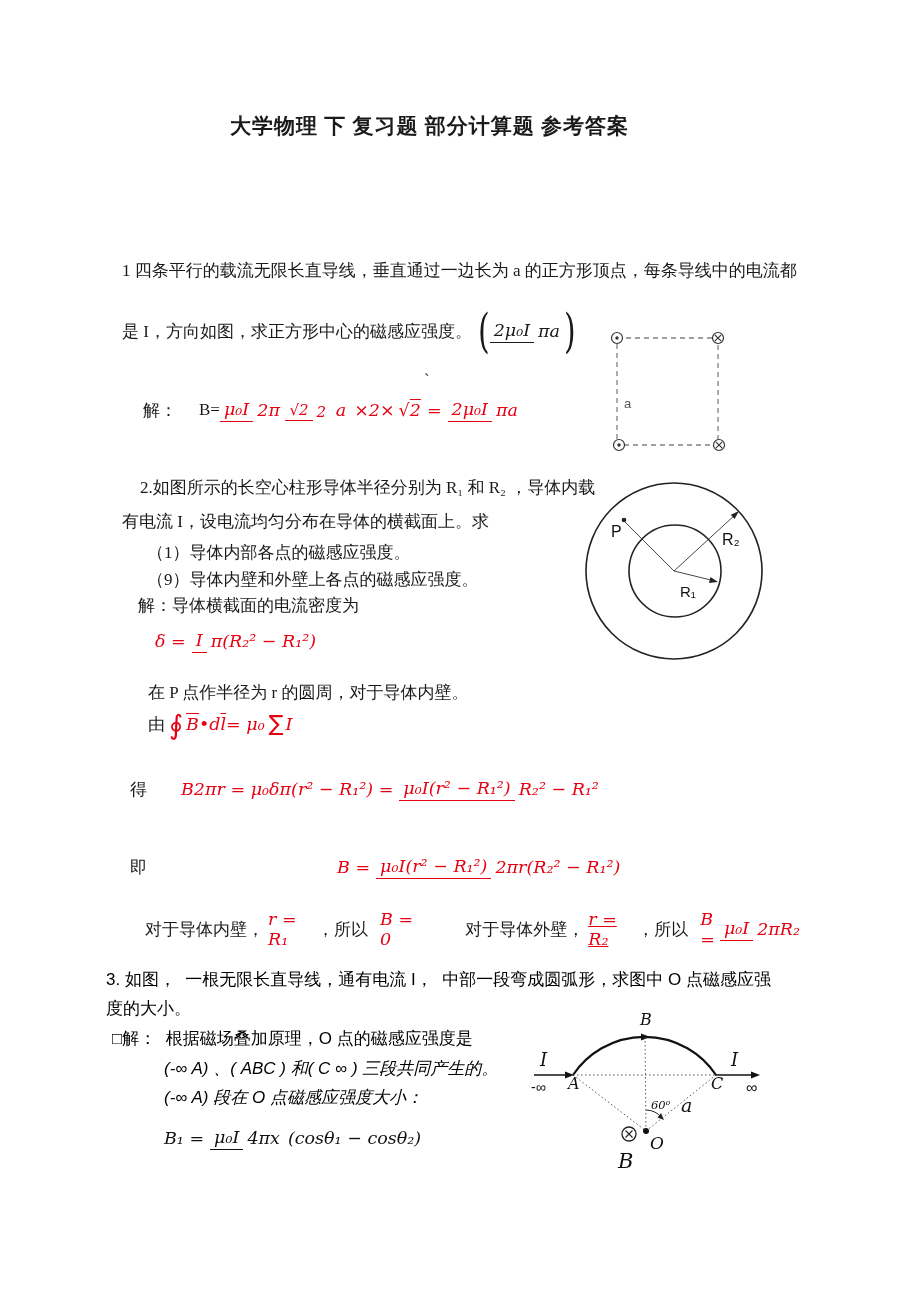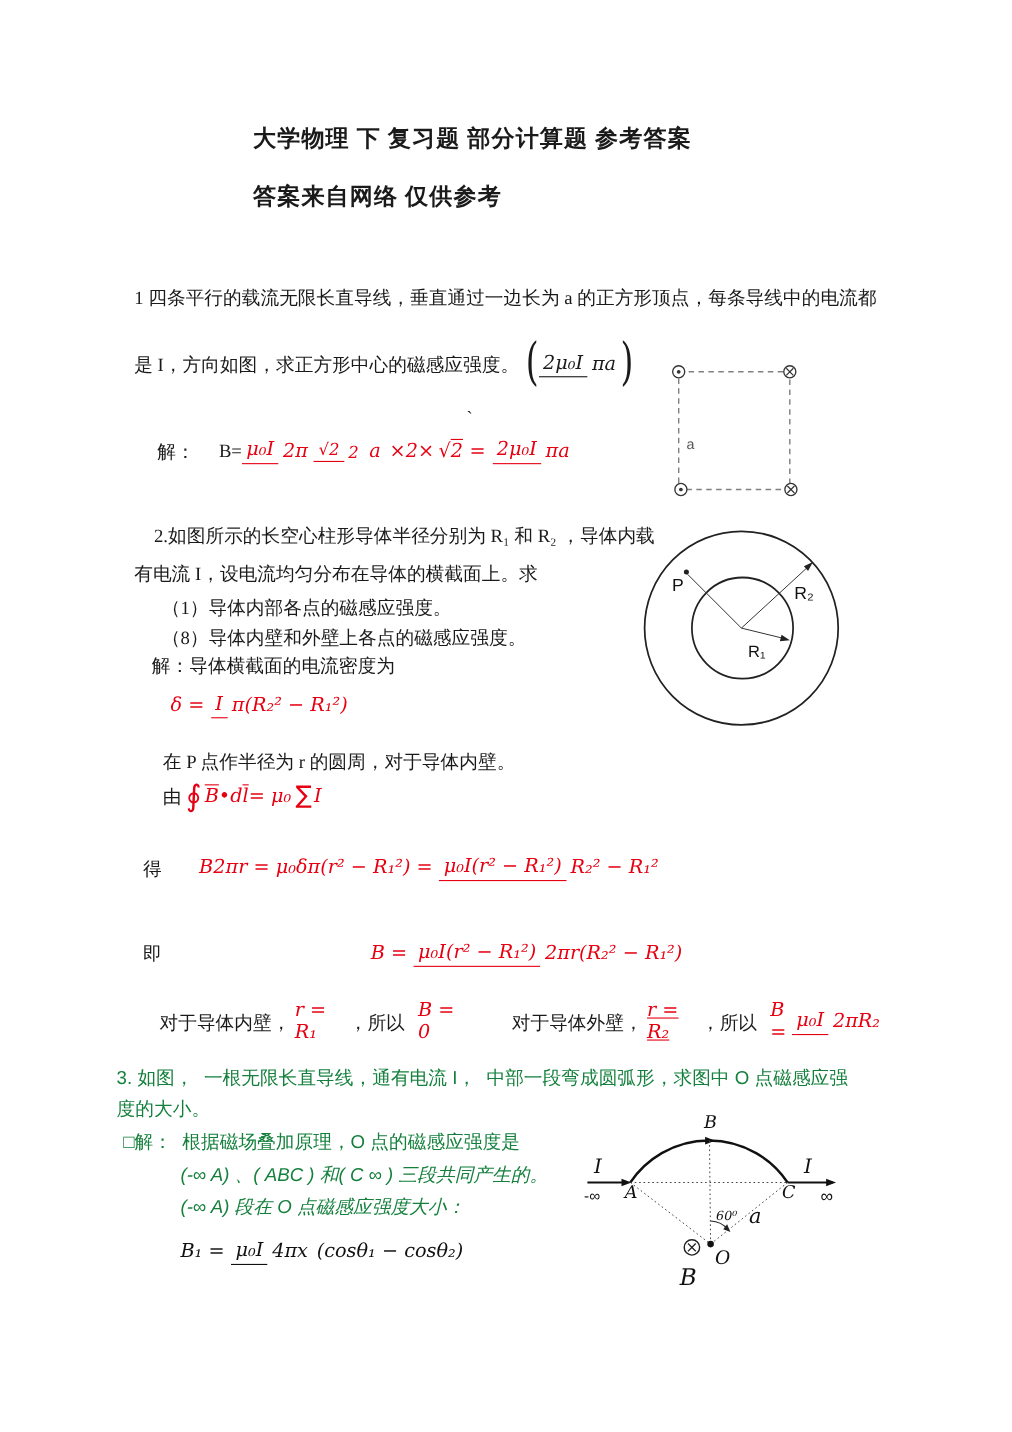--- a/index.html
+++ b/index.html
@@ -1,21 +1,21 @@
 <!DOCTYPE html>
 <html><head>
 <meta charset="utf-8">
 <style>
   * { margin:0; padding:0; box-sizing:border-box; }
   html,body { background:#fff; }
   #page { position:relative; width:804px; height:1302px; background:#ffffff; overflow:hidden;
           font-family:"Liberation Serif", serif; color:#1a1a1a; }
   .abs { position:absolute; }
   .cn  { font-family:"Liberation Serif", serif; font-size:17px; color:#1a1a1a; white-space:pre; }
-  .cn3 { font-family:"Liberation Sans","DejaVu Sans",sans-serif; font-size:17px; color:#15803d; white-space:pre; }
+  .cn3 { font-family:"Liberation Sans","DejaVu Sans",sans-serif; font-size:17px; color:#000000; white-space:pre; }
   .title { font-size:21px; font-weight:bold; letter-spacing:1px; }
   .math { font-family:"DejaVu Serif","DejaVu Sans",serif; font-style:italic; }
   .red { color:#e60012; }
   .row { display:flex; align-items:center; }
   .frac { display:inline-flex; flex-direction:row; align-items:center; vertical-align:middle; line-height:1.2; }
   .frac > .num { display:block; text-align:center; border-bottom:1.4px solid currentColor; padding:0 4px 1px 4px; }
   .frac > .den { display:block; text-align:center; padding:1px 4px 0 4px; }
   .inlineden { display:inline-flex; align-items:center; gap:2px; }
   .smallfrac { font-size:15px; }
   .bigparen { font-family:"DejaVu Serif",serif; font-size:30px; font-weight:300; transform:scaleY(1.55); display:inline-block; line-height:1; color:#1a1a1a; }
@@ -25,21 +25,20 @@
   .fsz { font-size:17.5px; }
   svg text { font-family:"DejaVu Serif",serif; }
   .svglabel { font-family:"Liberation Sans","DejaVu Sans",sans-serif; }
 </style>
 </head>
 <body>
 
 <div id="page">
 
   <div class="abs title" style="left:230px; top:112px;">大学物理 下 复习题 部分计算题 参考答案</div>
-  <div class="abs title" style="left:230px; top:164px;">答案来自网络 仅供参考</div>
 
   <div class="abs cn" style="left:122px; top:259px;">1 四条平行的载流无限长直导线，垂直通过一边长为 a 的正方形顶点，每条导线中的电流都</div>
 
   <div class="abs row" style="left:122px; top:302px; height:58px;">
     <span class="cn">是 I，方向如图，求正方形中心的磁感应强度。</span>
     <span class="row" style="margin-left:6px;">
       <span class="bigparen">(</span>
       <span class="frac math fsz">
         <span class="num">2μ₀I</span>
         <span class="den">πa</span>
@@ -90,21 +89,21 @@
         <line x1="112.8" y1="16.2" x2="119.2" y2="9.8"></line>
       <line x1="113.8" y1="116.8" x2="120.2" y2="123.2"></line>
         <line x1="113.8" y1="123.2" x2="120.2" y2="116.8"></line>
     </g>
     <text x="22" y="83" font-size="13" fill="#555" class="svglabel">a</text>
   </svg>
 
   <div class="abs cn" style="left:140px; top:476px;">2.如图所示的长空心柱形导体半径分别为 R₁ 和 R₂ ，导体内载</div>
   <div class="abs cn" style="left:122px; top:510px;">有电流 I，设电流均匀分布在导体的横截面上。求</div>
   <div class="abs cn" style="left:147px; top:541px;">（1）导体内部各点的磁感应强度。</div>
-  <div class="abs cn" style="left:147px; top:568px;">（8）导体内壁和外壁上各点的磁感应强度。</div>
+  <div class="abs cn" style="left:147px; top:568px;">（9）导体内壁和外壁上各点的磁感应强度。</div>
   <div class="abs cn" style="left:138px; top:594px;">解：导体横截面的电流密度为</div>
 
   <svg class="abs" style="left:578px; top:468px;" width="205" height="212">
     <circle cx="96" cy="103" r="88" fill="none" stroke="#222" stroke-width="1.6"></circle>
     <circle cx="97" cy="103" r="46" fill="none" stroke="#222" stroke-width="1.6"></circle>
     <line x1="96" y1="103" x2="47" y2="54" stroke="#333" stroke-width="0.9"></line>
     <circle cx="46" cy="52" r="2.3" fill="#222"></circle>
     <text x="33" y="69" font-size="16" fill="#111" class="svglabel">P</text>
     <line x1="96" y1="103" x2="158" y2="46" stroke="#333" stroke-width="0.9"></line>
     <polygon points="161,43 156.6,51 152.8,46.7" fill="#222"></polygon>

